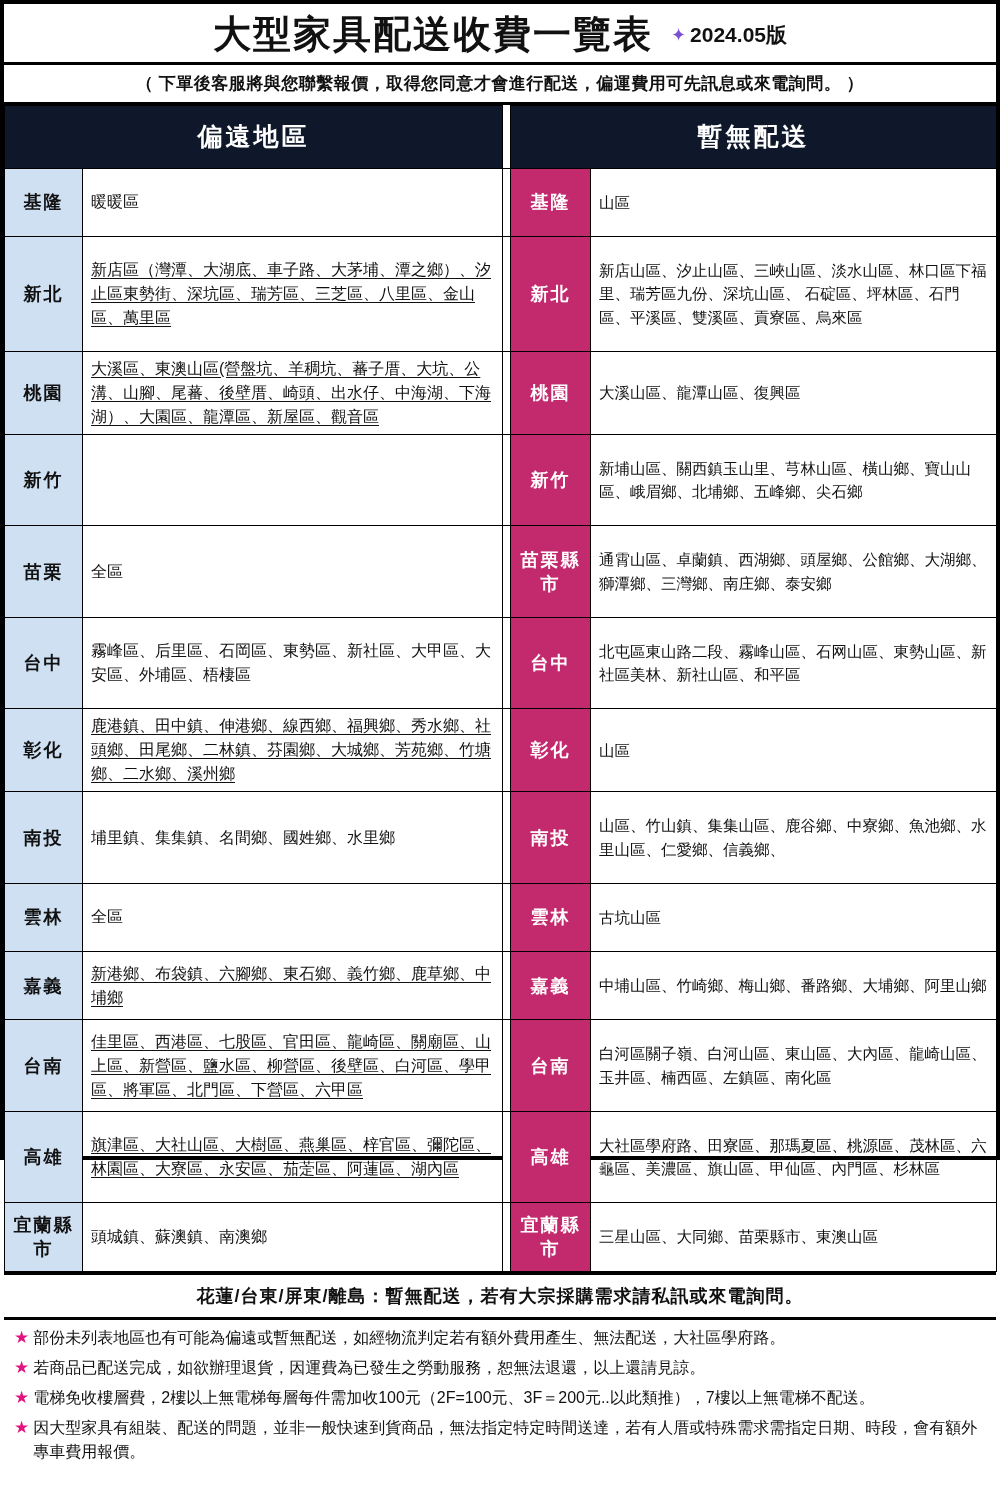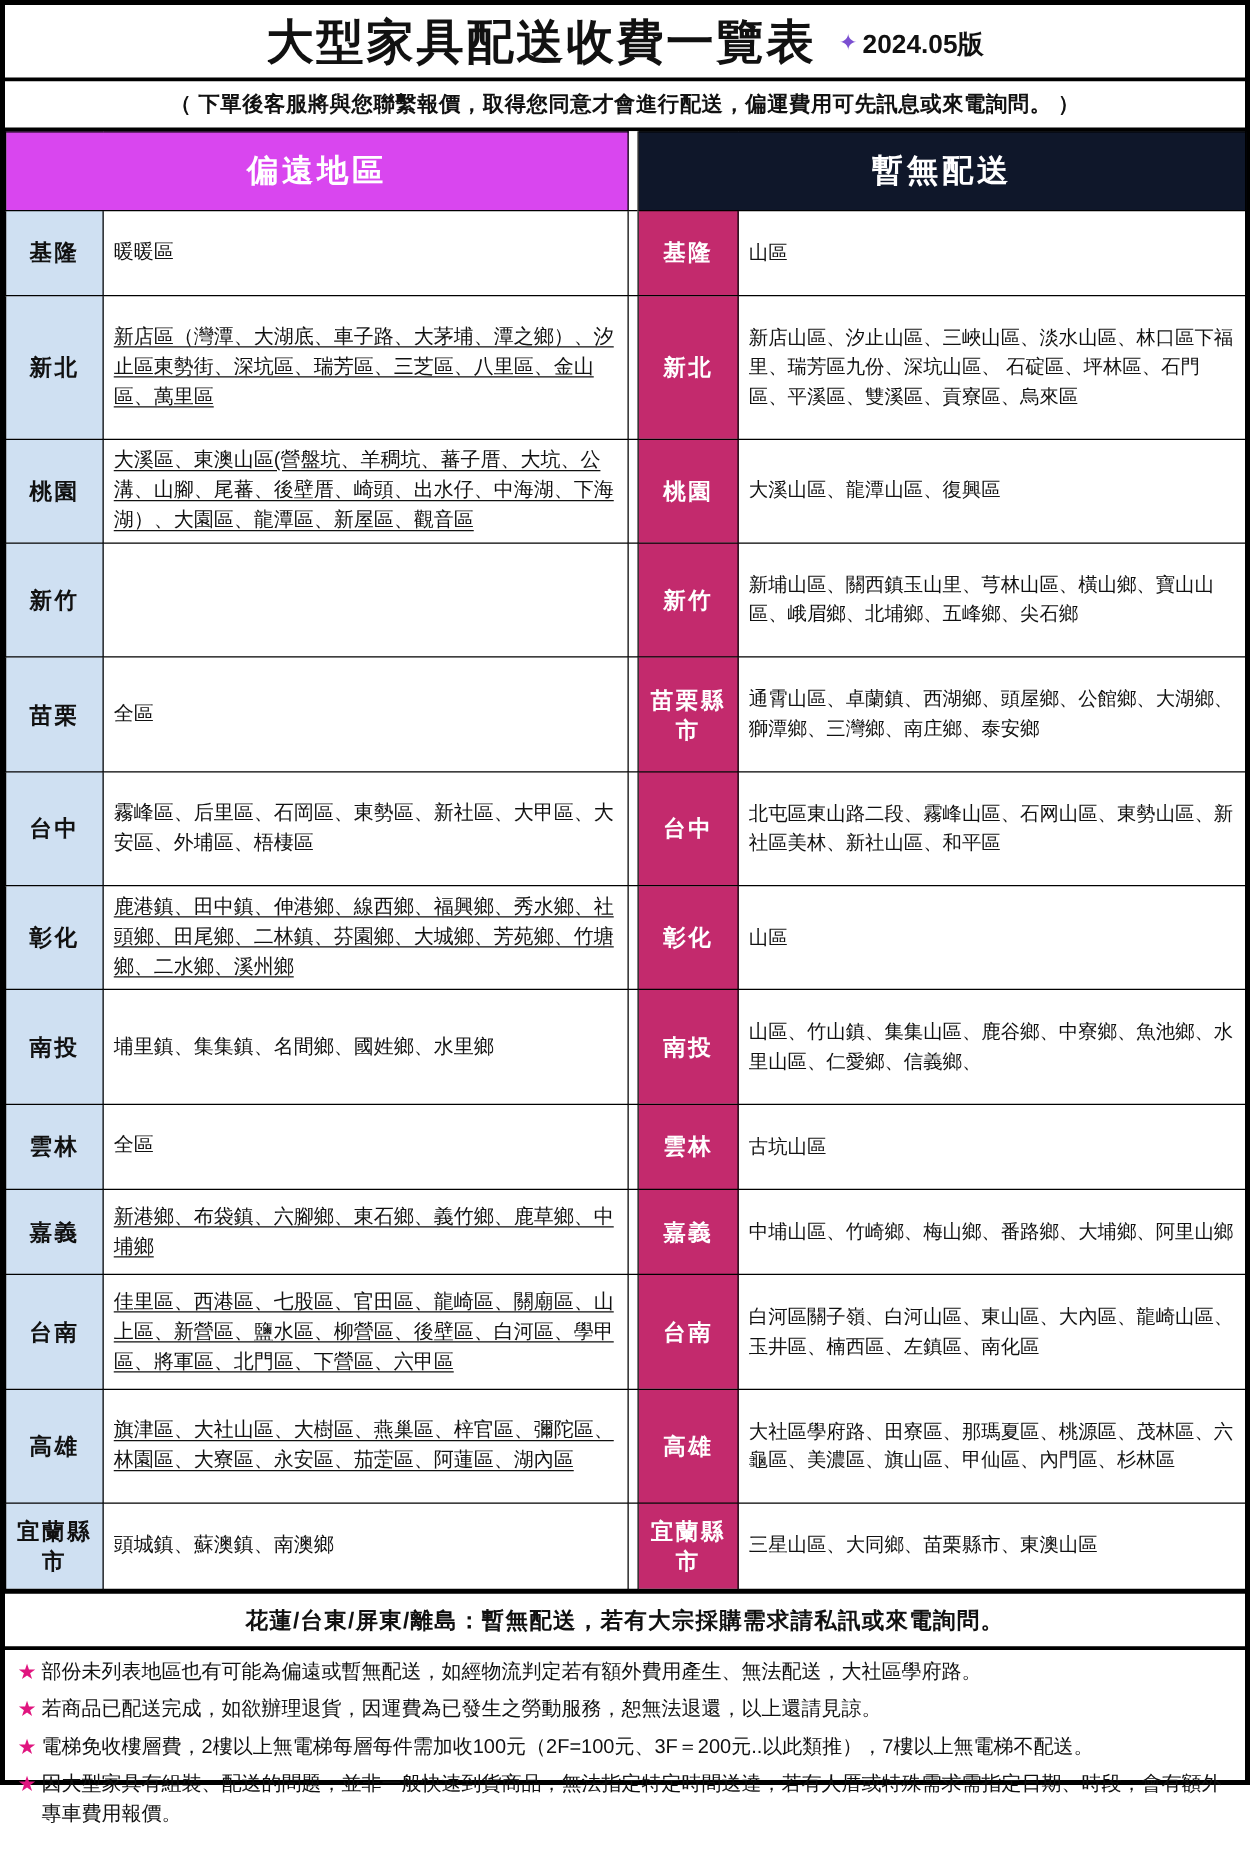--- a/index.html
+++ b/index.html
@@ -4,21 +4,21 @@
 <style>
   html,body{margin:0;padding:0;}
   body{
     width:1000px;height:1500px;
     background:#ffffff;
     font-family:"Liberation Sans","DejaVu Sans",sans-serif;
     color:#111;
     -webkit-font-smoothing:antialiased;
   }
   .page{
-    width:1000px;height:1428px;
+    width:1000px;height:1160px;
     box-sizing:border-box;
     border:4px solid #000;
     display:flex;flex-direction:column;
   }
   
   .title-bar{
     display:flex;align-items:center;justify-content:center;
     gap:18px;
     padding:10px 0 6px 0;
     flex:0 0 auto;
@@ -47,21 +47,21 @@
     flex:0 0 auto;
   }
   .tbl td,.tbl th{
     border:1px solid #000;
     vertical-align:middle;
   }
   .hdr-left,.hdr-right{
     color:#fff;font-size:25px;font-weight:bold;
     text-align:center;height:60px;letter-spacing:3px;
   }
-  .hdr-left{background:#d946ef;}
+  .hdr-left{background:#0f172a;}
   .hdr-right{background:#0f172a;}
   .spacer-col{border-top:none !important;border-bottom:none !important;background:#fff;}
   .lbl-blue{
     background:#cfe0f2;
     font-weight:bold;font-size:18px;text-align:center;
     letter-spacing:2px;
   }
   .lbl-pink{
     background:#c32a6d;color:#fff;
     font-weight:bold;font-size:18px;text-align:center;

